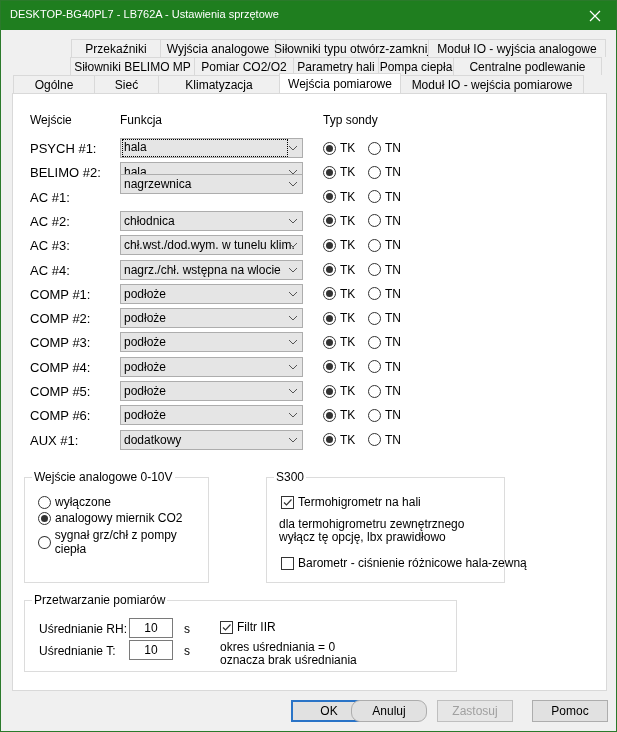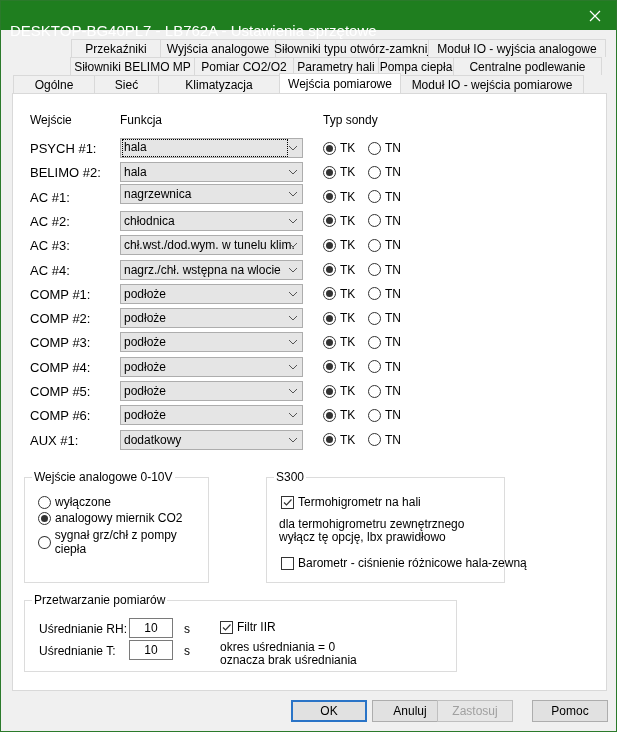--- a/index.html
+++ b/index.html
@@ -10,21 +10,21 @@
     background: #f0f0f0;
   }
   .window {
     position: absolute; left: 0; top: 0; width: 617px; height: 732px;
     border: 1px solid #2b7a2b; background: #f0f0f0;
   }
   .titlebar {
     position: absolute; left: 0; top: 0; width: 615px; height: 29px;
     background: #1f7e1f; color: #fff;
   }
-  .titlebar .title { position: absolute; left: 9px; top: 7px; font-size: 15px; margin-top: 14px; }
+  .titlebar .title { position: absolute; left: 9px; top: 7px; font-size: 11px; }
   .titlebar .close { position: absolute; right: 0; top: 0; width: 42px; height: 29px;
     display: flex; align-items: center; justify-content: center; cursor: pointer; }
   .tabrow { position: absolute; left: 30px; height: 18px; display: flex; }
   .tab {
     height: 18px; border: 1px solid #d9d9d9; border-bottom: none; margin-right: -1px;
     background: #f0f0f0; display: flex; align-items: center; justify-content: center;
     font-size: 12px; white-space: nowrap; cursor: pointer;
   }
   .tab.active { background: #fff; border-color: #d9d9d9; height: 20px; margin-top: -2px; z-index: 2; }
   .panel {
@@ -117,21 +117,21 @@
         </div>
         <div class="radio" style="left: 310px; top: 71.3px;">
           <span class="circ on"></span>
           <span>TK</span>
         </div>
         <div class="radio" style="left: 355px; top: 71.3px;">
           <span class="circ"></span>
           <span>TN</span>
         </div>
         <span class="rowlabel" style="top: 95.6px;">AC #1:</span>
-        <div class="combo" style="top: 90px; padding-left: 12px;">
+        <div class="combo" style="top: 80px; padding-left: 12px;">
           <span class="val">nagrzewnica</span>
           <svg class="arrow" viewBox="0 0 10 10">
             <path d="M1 3 L5 7 L9 3" stroke="#555" stroke-width="1" fill="none"></path>
           </svg>
         </div>
         <div class="radio" style="left: 310px; top: 95.6px;">
           <span class="circ on"></span>
           <span>TK</span>
         </div>
         <div class="radio" style="left: 355px; top: 95.6px;">
@@ -339,16 +339,16 @@
             </svg>
         </span>
         <span>Filtr IIR</span>
       </div>
       <span class="txt" style="left:195px; top:40px;">okres uśredniania = 0</span>
       <span class="txt" style="left:195px; top:53px;">oznacza brak uśredniania</span>
     </div>
   </div>
 
   <div class="btn default" style="left:290px;">OK</div>
-  <div class="btn" style="left:371px;">Anuluj</div>
+  <div class="btn" style="left:350px;border-radius:9px;">Anuluj</div>
   <div class="btn disabled" style="left:436px;">Zastosuj</div>
   <div class="btn" style="left:531px;">Pomoc</div>
 </div>
 
 </body></html>

